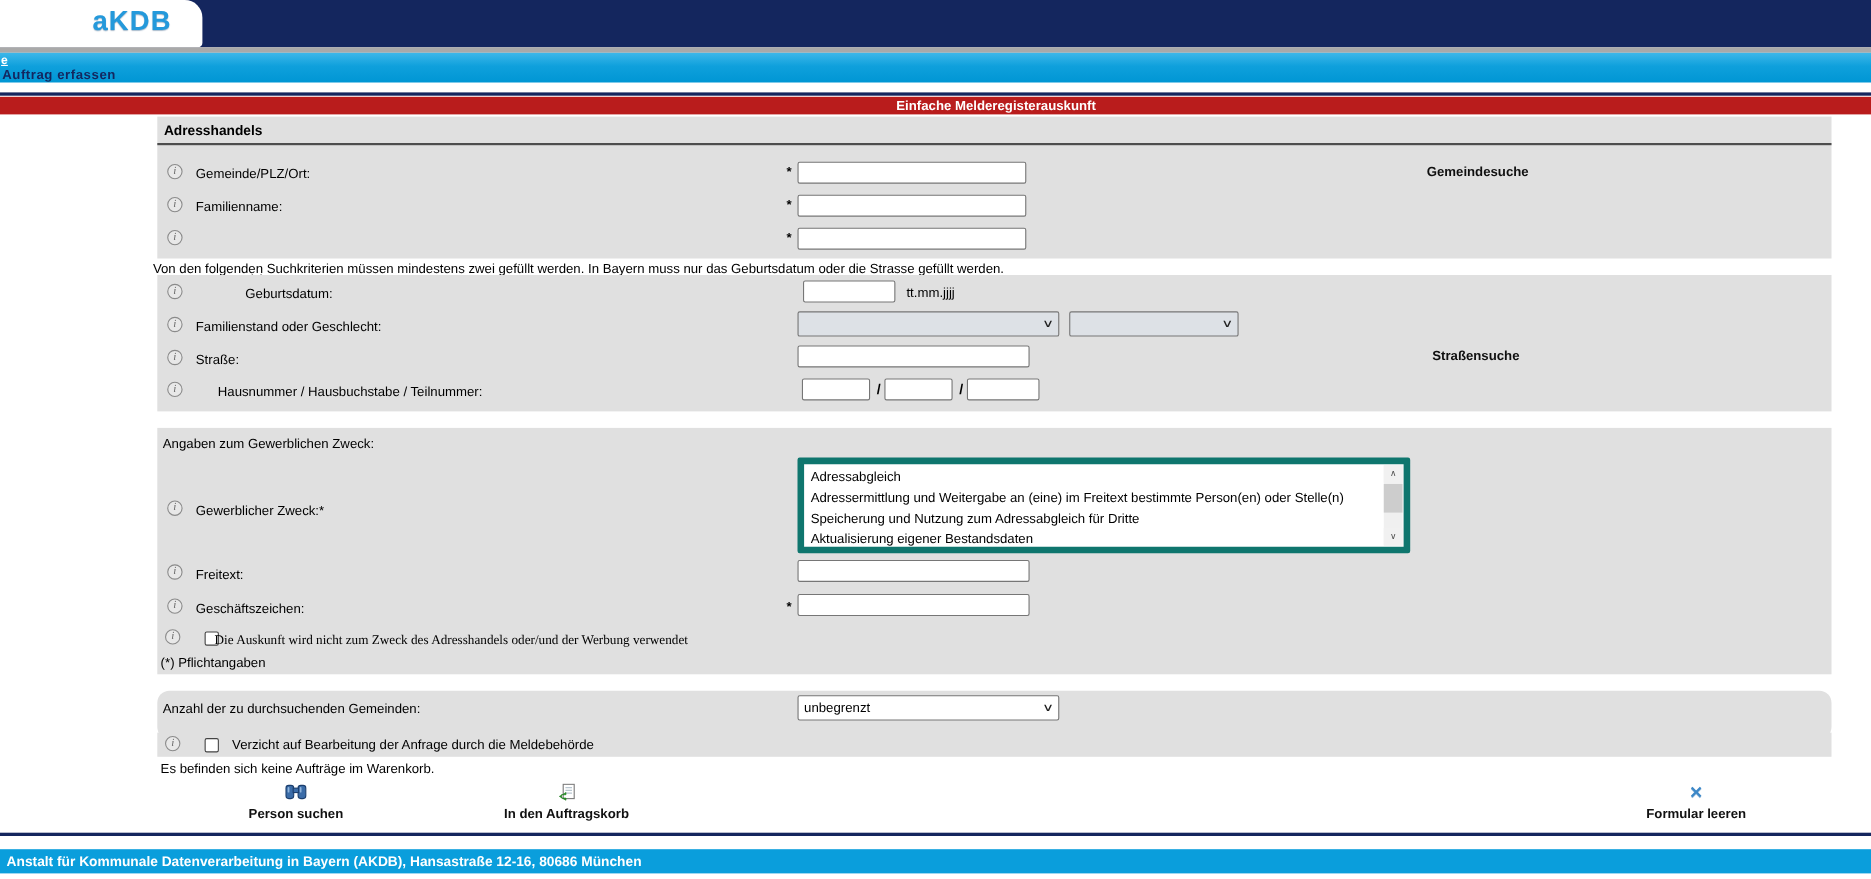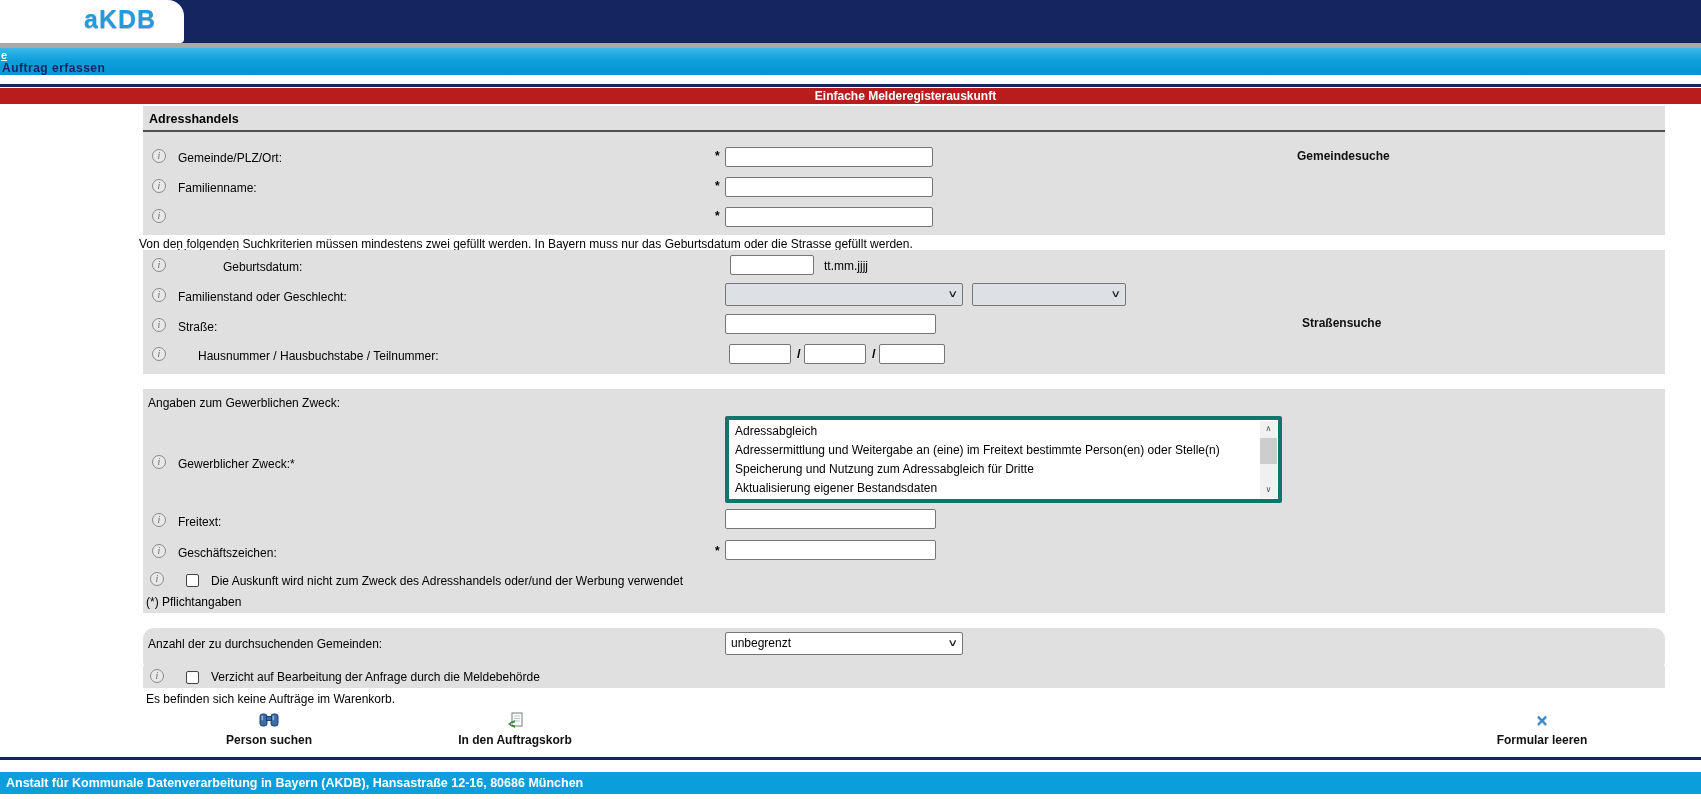--- a/index.html
+++ b/index.html
@@ -49,21 +49,21 @@
 
   .selectbox { position:absolute; height:23px; border:1px solid #767676; border-radius:2px;
                background:#DDE1E6; cursor:pointer; }
   .selectbox.white { background:#fff; }
   .selectbox .sel-value { position:absolute; left:5px; top:3px; font-size:12px; }
   .selectbox .chev { position:absolute; right:6px; top:4px; font-size:10px; color:#222; transform:scaleX(1.5); }
 
   .hint-line { position:absolute; left:139px; top:237px; font-size:12px; color:#000; }
 
   
-  .listbox { position:absolute; border:4px solid #0f766e; border-radius:2px; background:#fff; overflow:hidden; }
+  .listbox { position:absolute; border:6px solid #0f766e; border-radius:2px; background:#fff; overflow:hidden; }
   .listbox .opt { height:19px; line-height:19px; padding-left:6px; padding-right:22px; font-size:12px;
                   white-space:nowrap; cursor:pointer; }
   .listbox .opt:first-child { margin-top:2px; }
   .lb-scroll { position:absolute; right:1px; top:1px; bottom:1px; width:17px; background:#F0F0F0; }
   .lb-btn { position:absolute; left:0; width:17px; height:16px; text-align:center; font-size:8px; color:#505050;
             line-height:16px; background:#F1F1F1; cursor:pointer; }
   .lb-btn.up { top:0; } .lb-btn.down { bottom:0; }
   .lb-thumb { position:absolute; left:0; top:17px; width:17px; height:26px; background:#CDCDCD; cursor:pointer; }
 
   .checkbox { position:absolute; width:13px; height:13px; border:1px solid #444; border-radius:2px; background:#fff; cursor:pointer; }
@@ -176,21 +176,21 @@
     <span class="field-label" style="left:35px; top:126px;">Freitext:</span>
     <input class="txt" style="left: 582px; top: 120px; width: 211px;">
 
     <span class="info-icon" style="left:9px; top:155px;">i</span>
     <span class="field-label" style="left:35px; top:157px;">Geschäftszeichen:</span>
     <span class="req-star" style="left:572px; top:155px;">*</span>
     <input class="txt" style="left: 582px; top: 151px; width: 211px;">
 
     <span class="info-icon" style="left:7px; top:183px;">i</span>
     <span class="checkbox" style="left:43px; top:185px;"></span>
-    <span class="field-label" style="left:68px; top:185px;">Die Auskunft wird nicht zum Zweck des Adresshandels oder/und der Werbung verwendet</span>
+    <span class="field-label" style="left:52px; top:185px;font-family:Liberation Serif, serif;">Die Auskunft wird nicht zum Zweck des Adresshandels oder/und der Werbung verwendet</span>
 
     <span class="field-label" style="left:3px; top:206px;">(*) Pflichtangaben</span>
   </div>
 
   <div class="panel" id="panel-scope">
     <span class="field-label" style="left:5px; top:9px;">Anzahl der zu durchsuchenden Gemeinden:</span>
     <div class="selectbox white" style="left:582px; top:4px; width:238px;">
       <span class="sel-value">unbegrenzt</span>
       <span class="chev">∨</span>
     </div>

